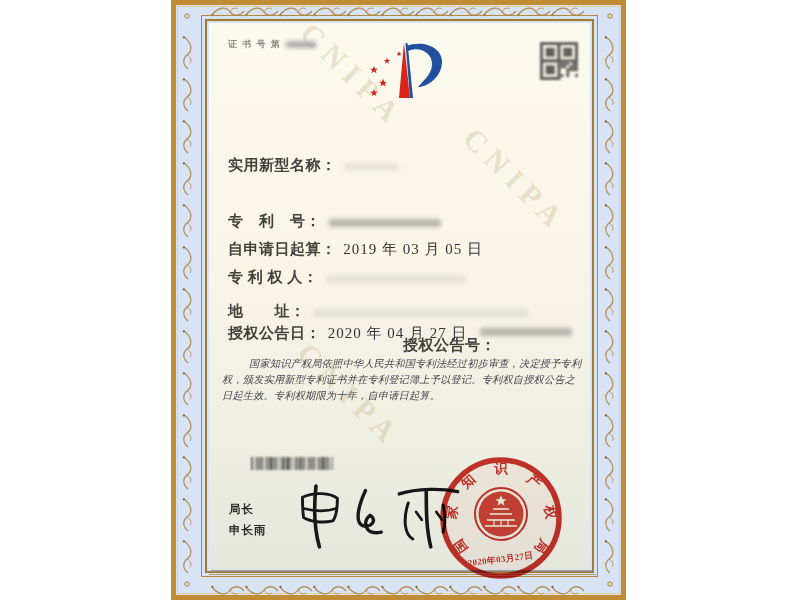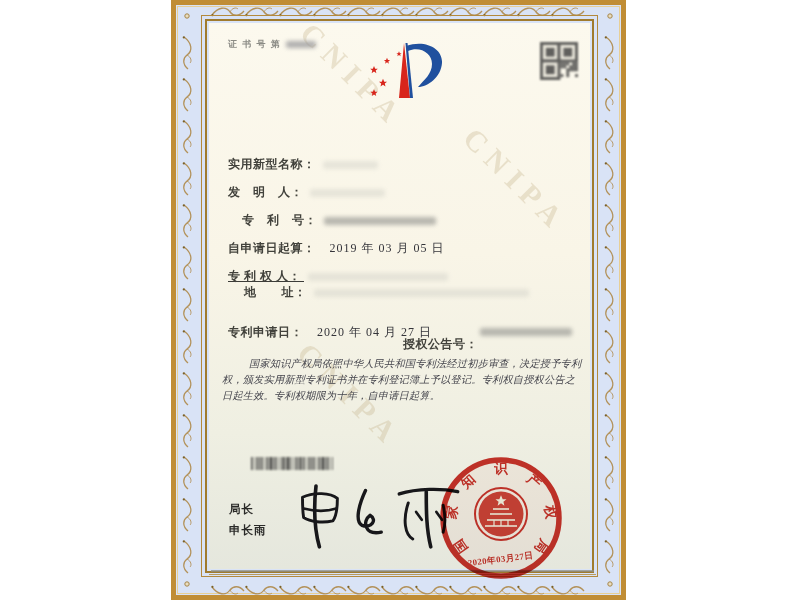--- a/index.html
+++ b/index.html
@@ -45,24 +45,24 @@
     display:flex;align-items:center;gap:4px;text-align:right;
   }
   .logo{position:absolute;z-index:2;left:195px;top:40px;}
   .qr{position:absolute;z-index:2;left:369px;top:42px;width:38px;height:38px;filter:blur(0.8px);opacity:.8;}
   .title{
     position:absolute;z-index:2;left:43px;top:100px;width:375px;
     text-align:center;font-size:21.5px;font-weight:bold;letter-spacing:3.5px;color:#151515;
   }
   .frow{
     position:absolute;z-index:2;left:57px;width:362px;height:16px;
-    font-size:12px;color:#3c3c38;white-space:nowrap;
+    font-size:15px;color:#3c3c38;white-space:nowrap;
   }
   .frow .lbl{font-weight:bold;letter-spacing:0.5px;color:#42423c;}
-  .frow .val{color:#34343a;margin-left:11px;letter-spacing:1px;}
+  .frow .val{color:#34343a;margin-left:3px;letter-spacing:1px;}
   .lbl2{position:absolute;left:175px;top:12px;font-weight:bold;letter-spacing:0.5px;color:#42423c;}
   .redact{
     display:inline-block;height:8px;border-radius:2px;background:#a2a29c;
     filter:blur(2px);opacity:.75;vertical-align:-1px;margin-left:4px;
   }
   .redact.faint{background:#cfcfc6;opacity:.45;}
   .redact.dark{background:#97979a;}
   .paras{
     position:absolute;z-index:2;left:43px;top:348px;width:376px;
     font-size:10.2px;line-height:1.58;color:#45454d;font-style:italic;
@@ -218,42 +218,38 @@
         <rect x="26.307692307692307" y="32.15384615384615" width="2.923076923076923" height="2.923076923076923" fill="#3a3a3a"></rect>
         <rect x="35.07692307692307" y="32.15384615384615" width="2.923076923076923" height="2.923076923076923" fill="#3a3a3a"></rect>
       </svg>
   </div>
 
 
   <div class="frow" style="top:156px;">
     <span class="lbl">实用新型名称：</span>
     <span class="redact faint" style="width:55px;"></span>
   </div>
-  <div class="frow" style="top:184px;">
-    <span class="lbl">发　明　人：</span>
-    <span class="redact faint" style="width:75px;"></span>
-  </div>
-  <div class="frow" style="top:212px;margin-left:14px;">
+  <div class="frow" style="top:212px;">
     <span class="lbl">专　利　号：</span>
     <span class="redact" style="width:112px;"></span>
   </div>
   <div class="frow" style="top:240px;">
     <span class="lbl">自申请日起算：</span>
     <span class="val">2019 年 03 月 05 日</span>
   </div>
-  <div class="frow" style="top:268px;text-decoration:underline;">
+  <div class="frow" style="top:268px;">
     <span class="lbl">专 利 权 人：</span>
     <span class="redact faint" style="width:140px;"></span>
   </div>
-  <div class="frow" style="top:284px;margin-left:16px;">
+  <div class="frow" style="top:302px;">
     <span class="lbl">地　　址：</span>
     <span class="redact faint" style="width:215px;"></span>
   </div>
   <div class="frow" style="top:324px;">
-    <span class="lbl">专利申请日：</span>
+    <span class="lbl">授权公告日：</span>
     <span class="val">2020 年 04 月 27 日</span>
     <span class="lbl2">授权公告号：</span>
     <span class="redact" style="position:absolute;left:248px;top:4px;width:92px;"></span>
   </div>
 
   <div class="paras">
     <p>国家知识产权局依照中华人民共和国专利法经过初步审查，决定授予专利权，颁发实用新型专利证书并在专利登记簿上予以登记。专利权自授权公告之日起生效。专利权期限为十年，自申请日起算。</p>
   </div>
 
   <div class="barcode" id="barcode"><span style="width:2px;margin-right:2px;"></span><span style="width:1px;margin-right:1px;"></span><span style="width:2px;margin-right:1px;"></span><span style="width:2px;margin-right:1px;"></span><span style="width:1px;margin-right:2px;"></span><span style="width:2px;margin-right:1px;"></span><span style="width:4px;margin-right:1px;"></span><span style="width:2px;margin-right:1px;"></span><span style="width:1px;margin-right:2px;"></span><span style="width:1px;margin-right:1px;"></span><span style="width:3px;margin-right:1px;"></span><span style="width:4px;margin-right:1px;"></span><span style="width:1px;margin-right:2px;"></span><span style="width:1px;margin-right:1px;"></span><span style="width:2px;margin-right:1px;"></span><span style="width:3px;margin-right:1px;"></span><span style="width:2px;margin-right:2px;"></span><span style="width:1px;margin-right:1px;"></span><span style="width:2px;margin-right:1px;"></span><span style="width:2px;margin-right:1px;"></span><span style="width:1px;margin-right:2px;"></span><span style="width:2px;margin-right:1px;"></span><span style="width:4px;margin-right:1px;"></span><span style="width:2px;margin-right:1px;"></span><span style="width:1px;margin-right:2px;"></span><span style="width:1px;margin-right:1px;"></span></div>

